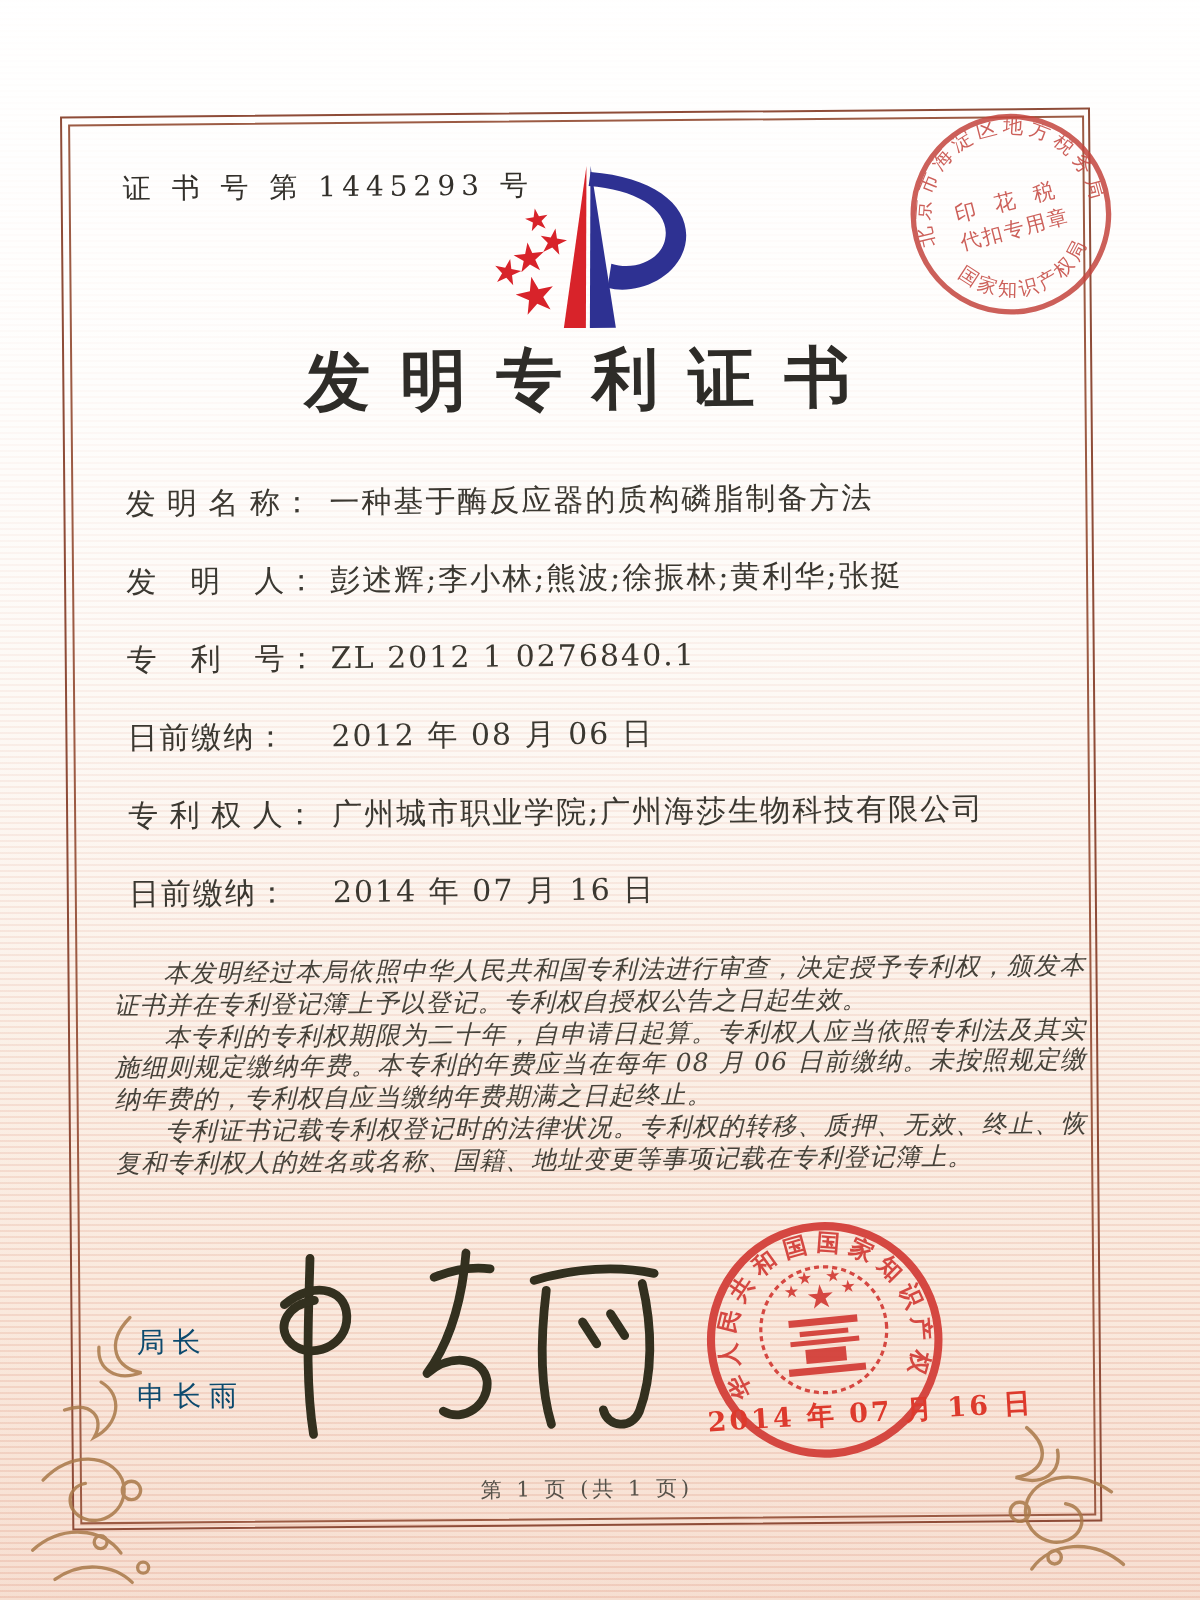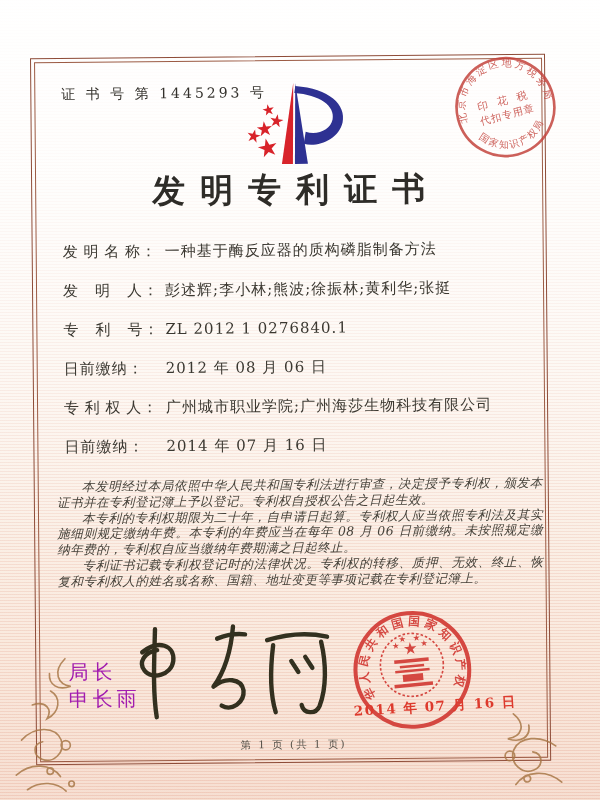--- a/index.html
+++ b/index.html
@@ -37,21 +37,21 @@
   }
   .fields{position:absolute;left:64px;top:241px;right:44px;}
   .field-row{height:39px;font-size:15px;color:#3b3831;letter-spacing:1px;white-space:nowrap;}
   .field-label{display:inline-block;min-width:96px;margin-right:6px;font-family:Liberation Serif, serif;}
   .body-text{
     position:absolute;left:56px;top:477px;width:486px;
     font-size:12.5px;line-height:15.8px;color:#46423a;text-align:justify;
     font-style:italic;letter-spacing:.5px;
   }
   .body-text p{margin:0;text-indent:2em;}
-  .signer{position:absolute;left:66px;top:657px;font-size:20px;color:#a21caf;letter-spacing:4px;line-height:27px;font-weight:500;}
+  .signer{position:absolute;left:66px;top:657px;font-size:14px;color:#0c4a6e;letter-spacing:4px;line-height:27px;font-weight:500;}
   .signature{position:absolute;left:126px;top:618px;width:212px;height:106px;}
   .seal{position:absolute;left:344px;top:605px;width:132px;height:132px;transform:rotate(-5deg);opacity:.92;}
   .seal-date{
     position:absolute;left:351px;top:699px;
     font-size:13.5px;font-weight:bold;color:#dd3a2d;letter-spacing:1.5px;
     transform:rotate(-3deg);white-space:nowrap;
   }
   .footer{
     position:absolute;left:34px;width:513px;top:738px;text-align:center;
     font-size:10.5px;color:#56524a;letter-spacing:2px;

